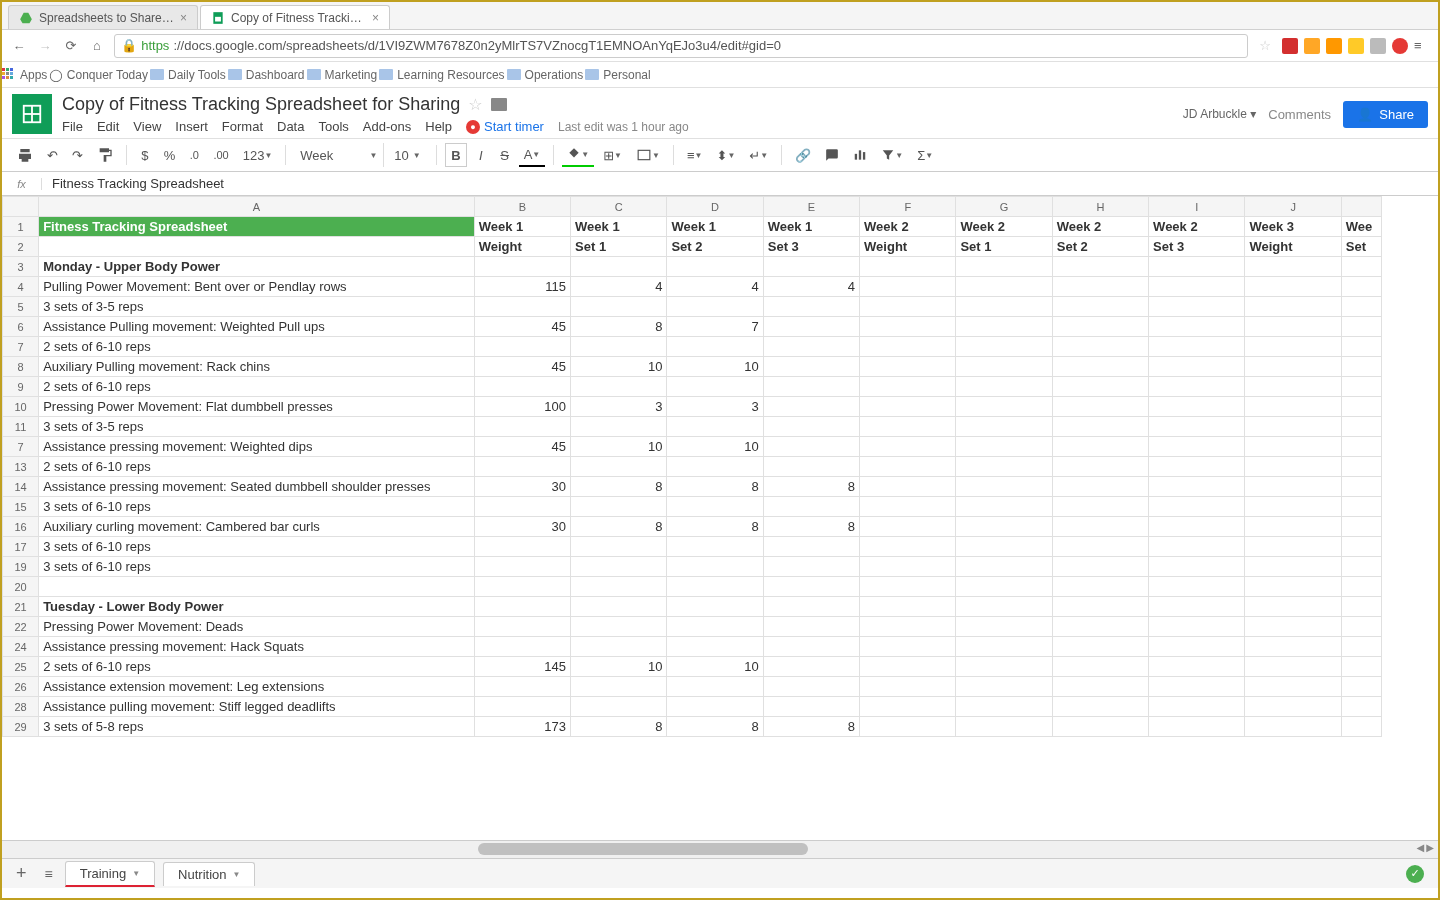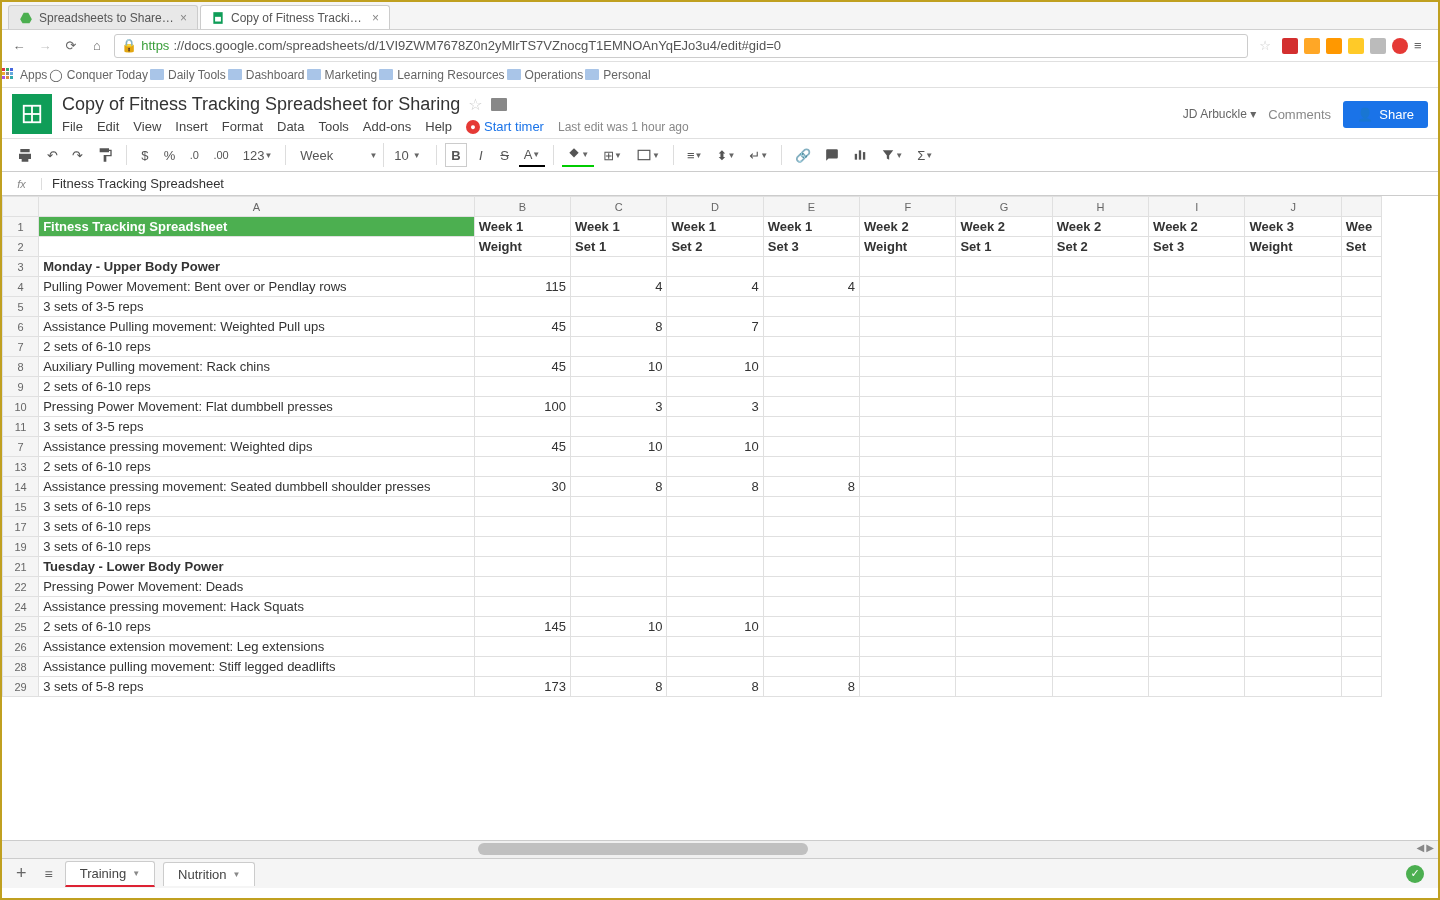--- a/index.html
+++ b/index.html
@@ -518,36 +518,64 @@
           <td class="n" style=""></td>
           <td class="n" style=""></td>
           <td class="n" style=""></td>
           <td class="n" style=""></td>
           <td class="n" style=""></td>
           <td class="n" style=""></td>
           <td class="n" style=""></td>
           <td class="n" style=""></td>
         </tr>
         <tr class="">
+          <td class="rh">16</td>
+          <td class="a" style="">Auxiliary curling movement: Cambered bar curls</td>
+          <td class="n" style="">30</td>
+          <td class="n" style="">8</td>
+          <td class="n" style="">8</td>
+          <td class="n" style="">8</td>
+          <td class="n" style=""></td>
+          <td class="n" style=""></td>
+          <td class="n" style=""></td>
+          <td class="n" style=""></td>
+          <td class="n" style=""></td>
+          <td class="n" style=""></td>
+        </tr>
+        <tr class="">
           <td class="rh">17</td>
           <td class="a" style="">3 sets of 6-10 reps</td>
           <td class="n" style=""></td>
           <td class="n" style=""></td>
           <td class="n" style=""></td>
           <td class="n" style=""></td>
           <td class="n" style=""></td>
           <td class="n" style=""></td>
           <td class="n" style=""></td>
           <td class="n" style=""></td>
           <td class="n" style=""></td>
           <td class="n" style=""></td>
         </tr>
         <tr class="">
           <td class="rh">19</td>
           <td class="a" style="">3 sets of 6-10 reps</td>
+          <td class="n" style=""></td>
+          <td class="n" style=""></td>
+          <td class="n" style=""></td>
+          <td class="n" style=""></td>
+          <td class="n" style=""></td>
+          <td class="n" style=""></td>
+          <td class="n" style=""></td>
+          <td class="n" style=""></td>
+          <td class="n" style=""></td>
+          <td class="n" style=""></td>
+        </tr>
+        <tr class="">
+          <td class="rh">20</td>
+          <td class="a" style=""></td>
           <td class="n" style=""></td>
           <td class="n" style=""></td>
           <td class="n" style=""></td>
           <td class="n" style=""></td>
           <td class="n" style=""></td>
           <td class="n" style=""></td>
           <td class="n" style=""></td>
           <td class="n" style=""></td>
           <td class="n" style=""></td>
           <td class="n" style=""></td>

